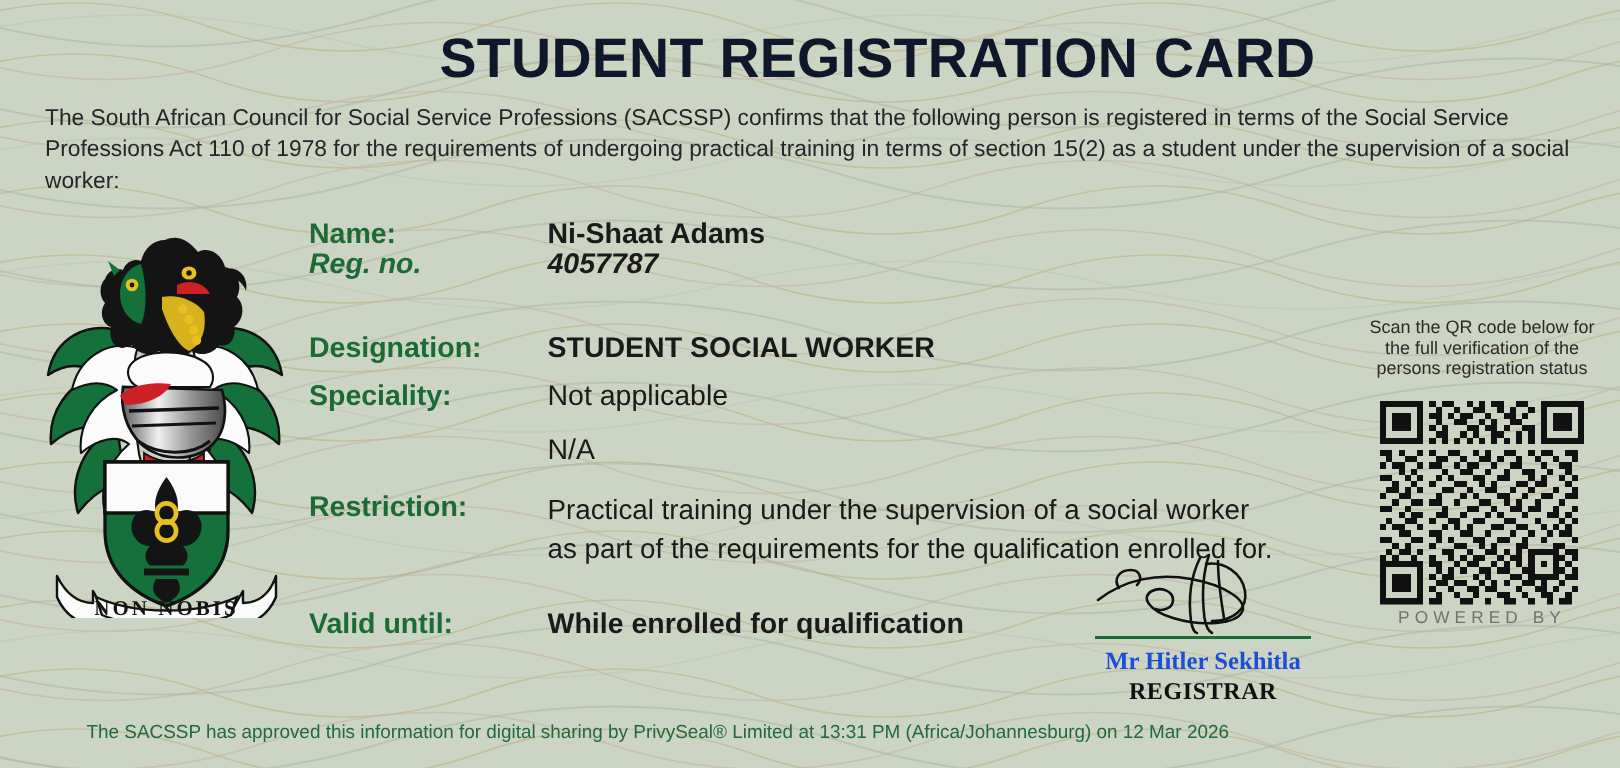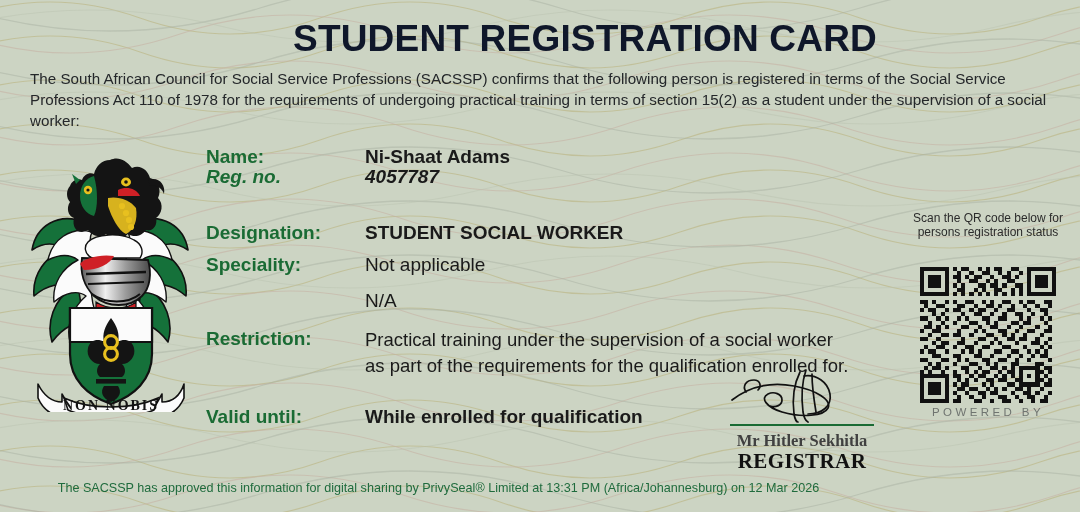--- a/index.html
+++ b/index.html
@@ -132,27 +132,27 @@
   .sig-line {
     width: 144px;
     height: 2px;
     background: #1a6b34;
     margin: 0 auto 4px auto;
   }
   .sig-name {
     font-family: "Liberation Serif", serif;
     font-size: 16.5px;
     font-weight: bold;
-    color: #404040;
+    color: #1d4ed8;
     line-height: 21px;
     white-space: nowrap;
   }
   .sig-role {
     font-family: "Liberation Serif", serif;
-    font-size: 21px;
+    font-size: 16px;
     font-weight: bold;
     color: #111;
     line-height: 21px;
     letter-spacing: 0.4px;
   }
 
   
   .qr-note {
     position: absolute;
     left: 905px;
@@ -394,20 +394,21 @@
           <path d="M88,8 C100,6 112,14 114,26 C116,38 106,46 92,46"></path>
         </g>
       </svg>
       <div class="sig-line"></div>
       <div class="sig-name">Mr Hitler Sekhitla</div>
       <div class="sig-role">REGISTRAR</div>
     </div>
 
     <div class="qr-note">
       <div>Scan the QR code below for</div>
+      <div>the full verification of the</div>
       <div>persons registration status</div>
     </div>
 
     <div class="qr-wrap">
       <svg width="136" height="136" viewBox="0 0 33 33" shape-rendering="crispEdges">
         <g fill="#111">
 
           <path d="M0,0h7v7h-7z"></path>
             <path d="M1,1h5v5h-5z" fill="#ccd4c3"></path>
             <path d="M2,2h3v3h-3z"></path>

